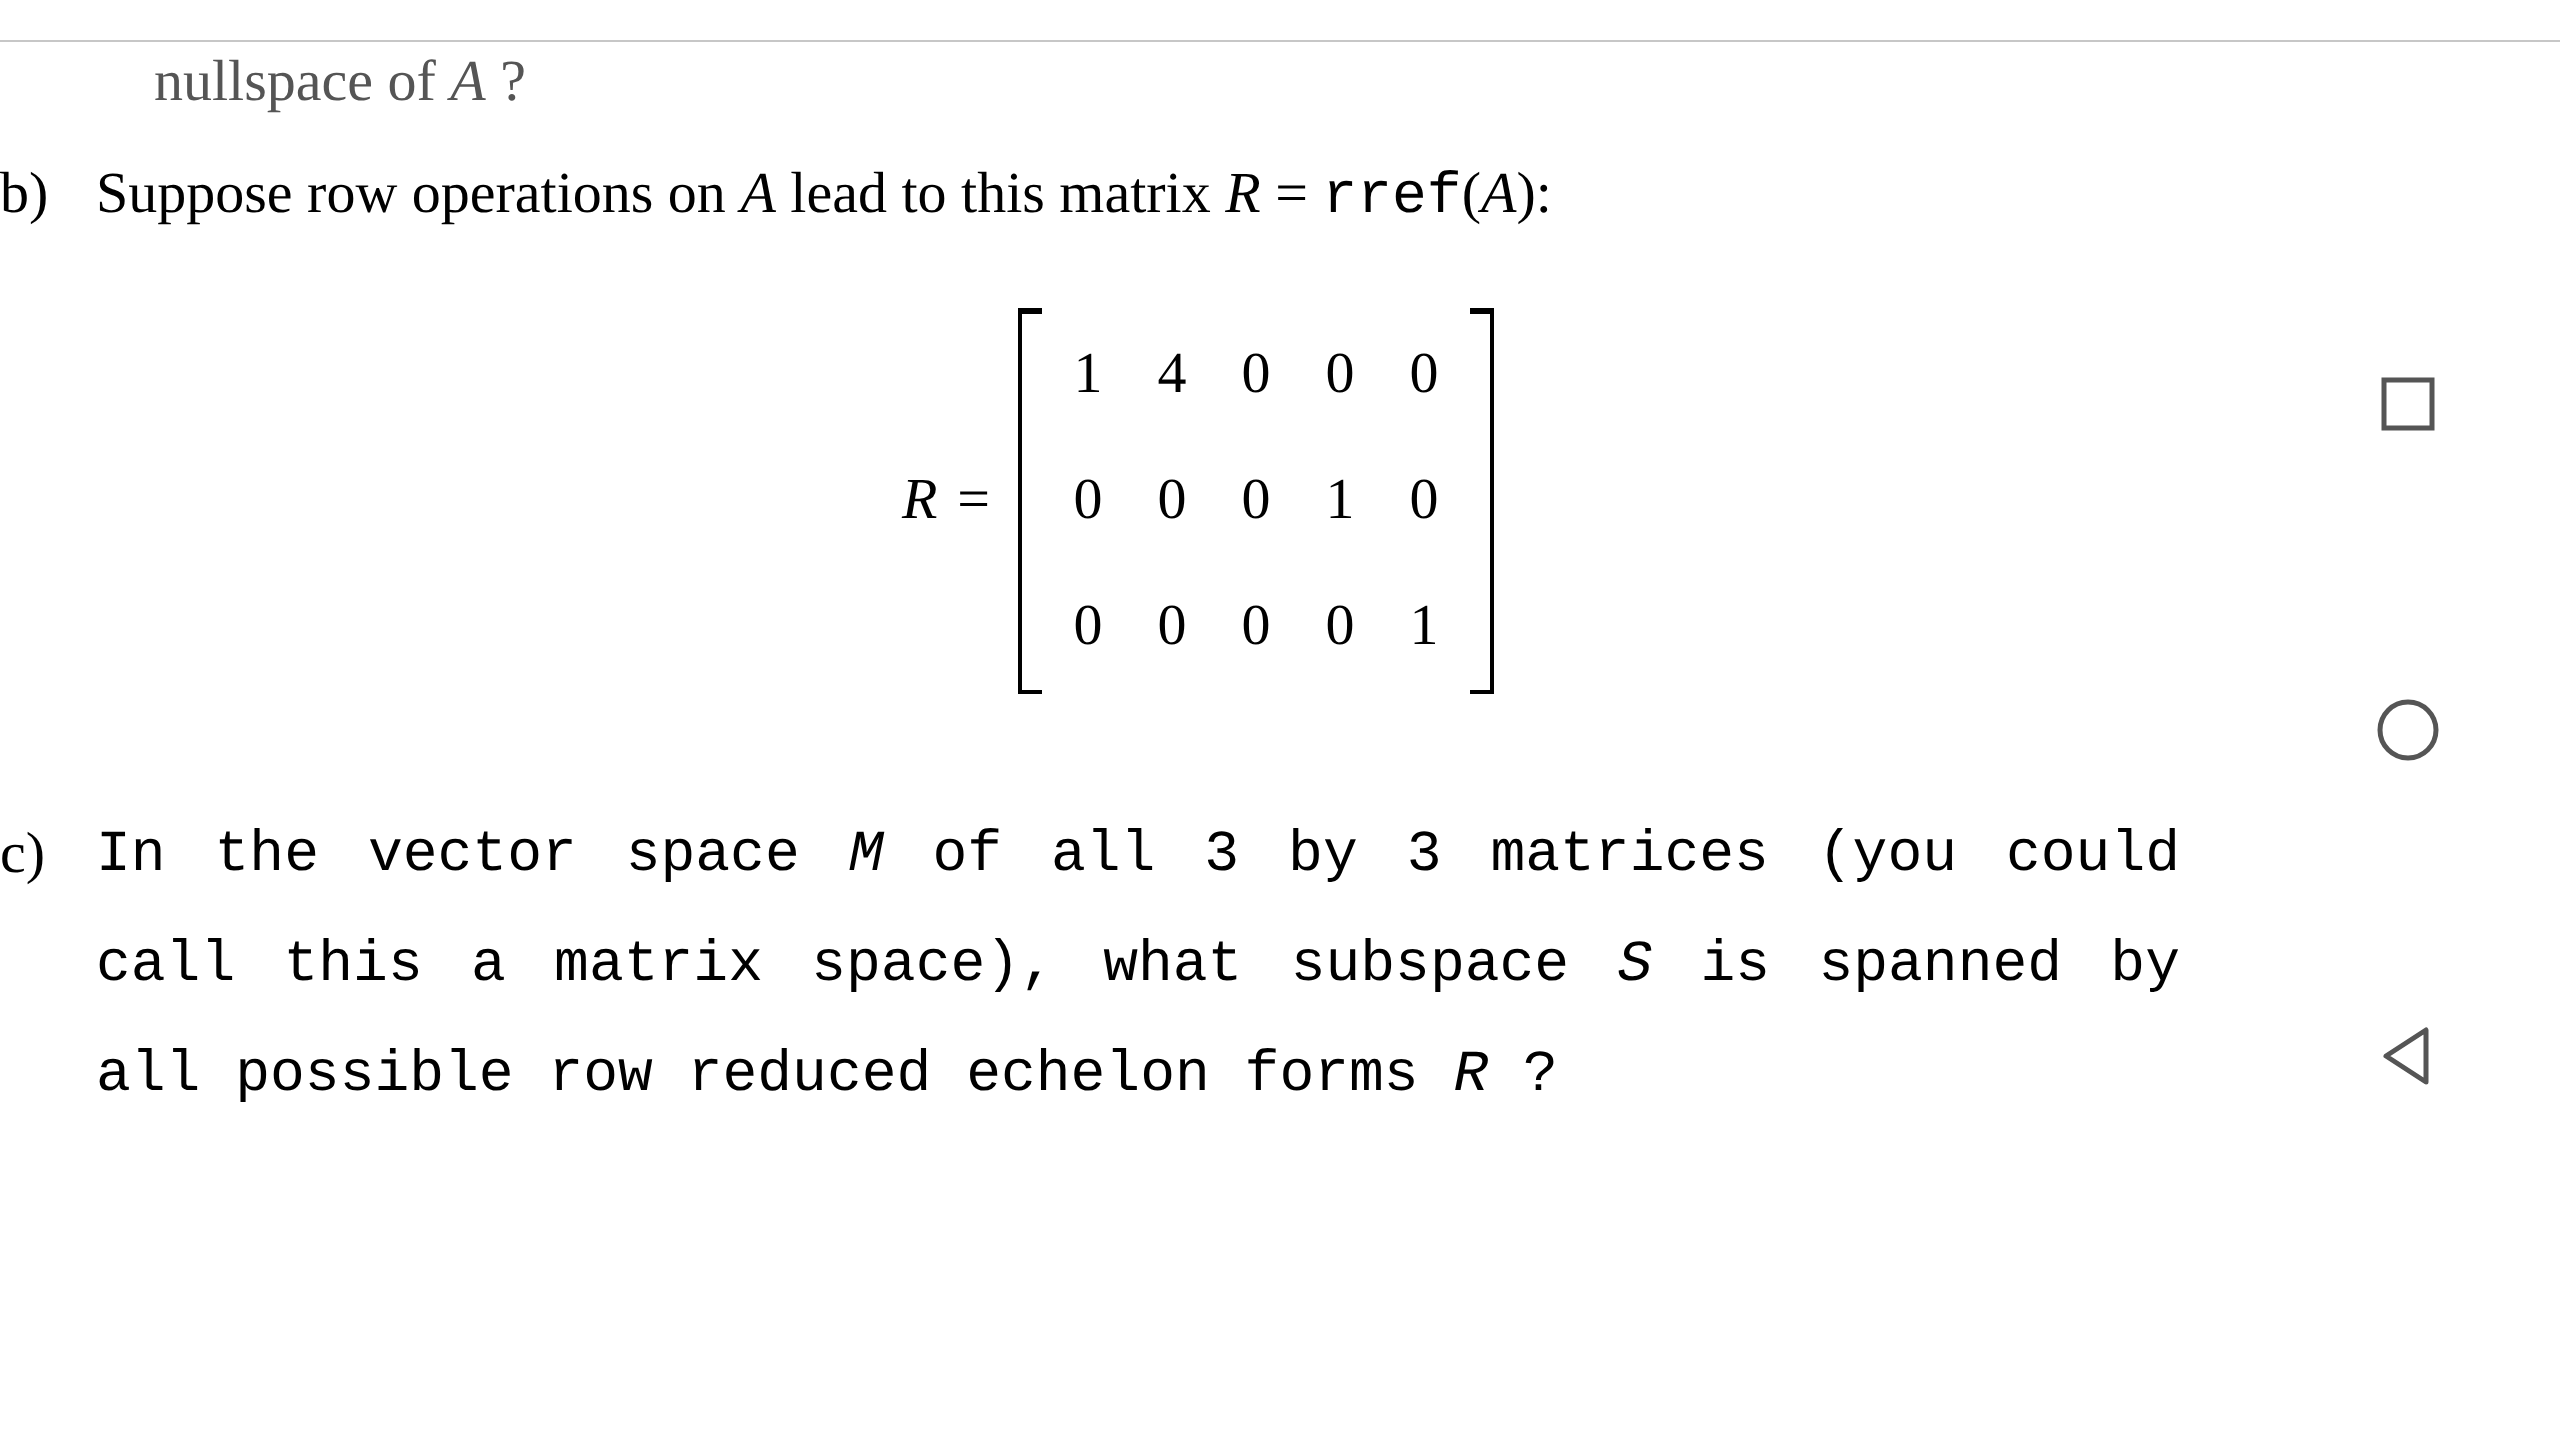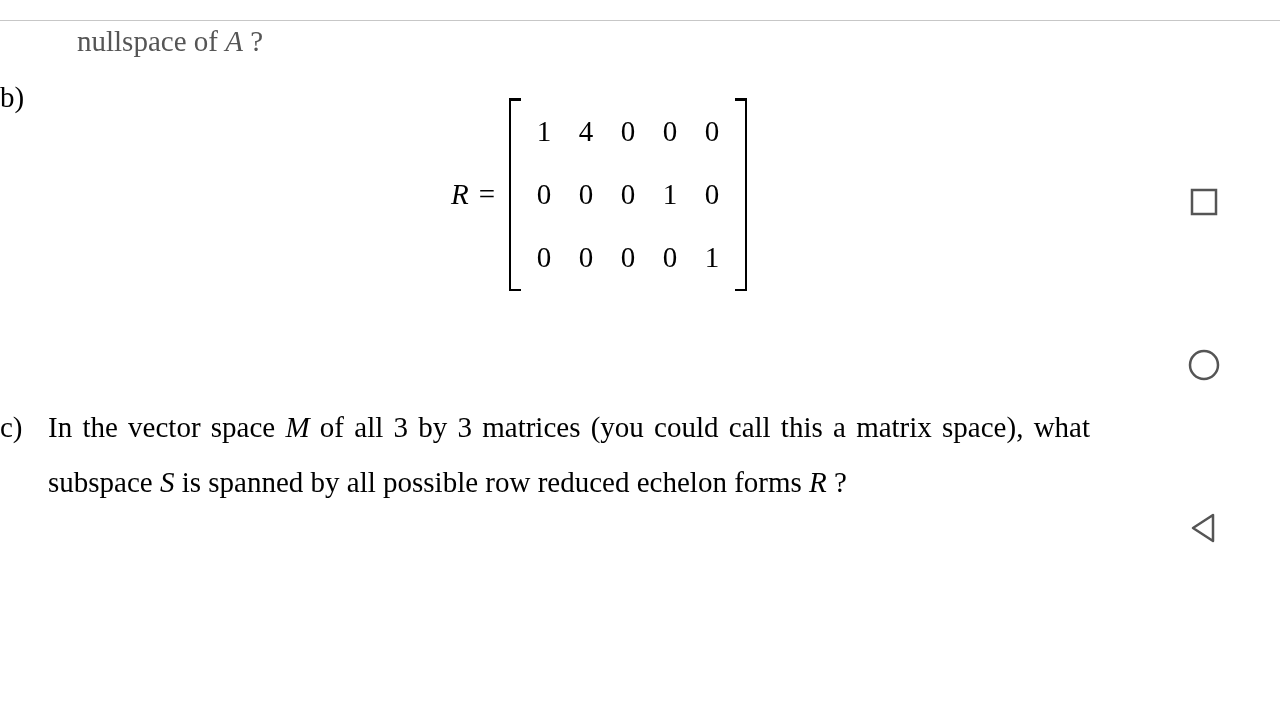--- a/index.html
+++ b/index.html
@@ -123,38 +123,42 @@
     width: 44px;
     height: 44px;
     display: flex;
     align-items: center;
     justify-content: center;
     color: #555;
   }
   .nav-icon svg { display: block; }
   .justify {
     text-align: justify;
+    font-family: Liberation Mono, monospace;
   }
 </style>
 </head>
 <body>
 
 <div class="page">
 
   <div class="hr-top"></div>
 
   <div class="frag">
     <span>nullspace of </span><span class="var">A</span><span> ?</span>
   </div>
 
   <div class="content">
 
     <div class="block" style="left:0; top:70px; right:0;">
       <span class="b-label">b)</span>
       <div class="b-text">
+        <div>
+          <span>Suppose row operations on </span><span class="var">A</span><span> lead to this matrix </span><span class="var">R</span><span> = </span><span class="tt">rref</span><span>(</span><span class="var">A</span><span>):</span>
+        </div>
 
         <div class="eq" style="margin-top:28px; margin-bottom:30px;">
           <span class="matrix-wrap">
             <span class="mlabel">R</span>
             <span class="meq">=</span>
             <span class="bracket left"></span>
             <span class="mat">
               <span>1</span>
               <span>4</span>
               <span>0</span>

